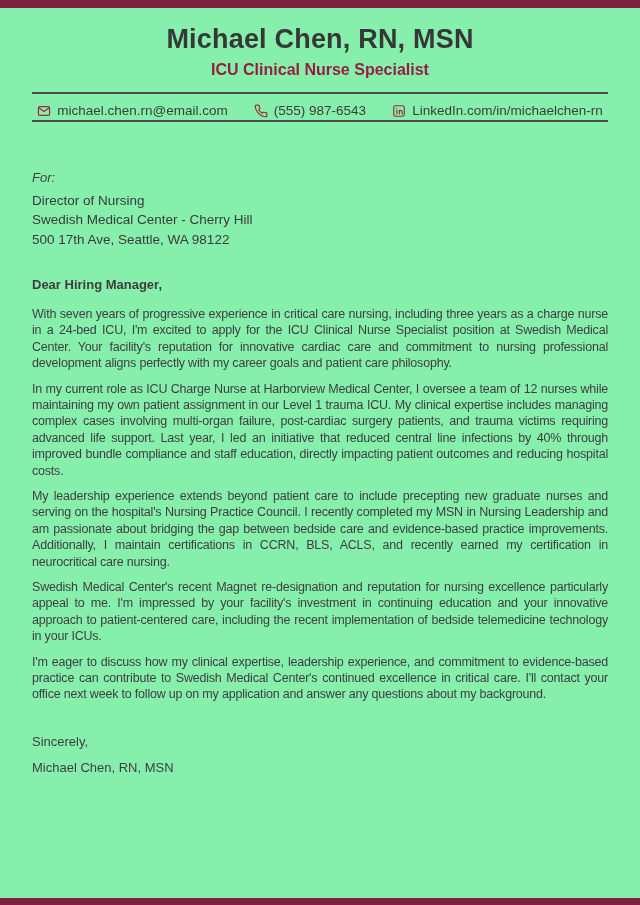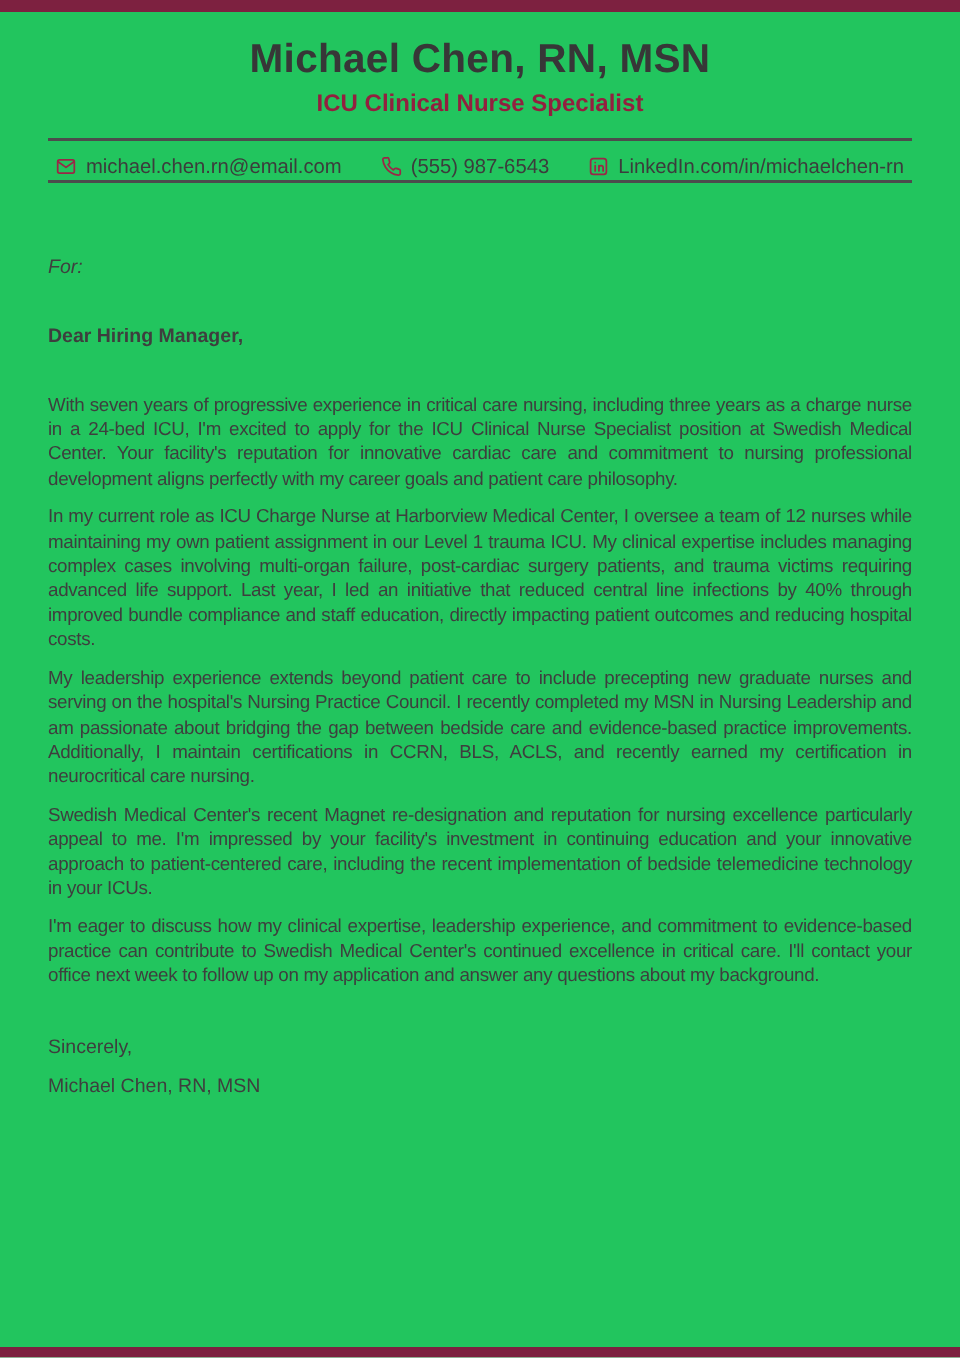--- a/index.html
+++ b/index.html
@@ -5,21 +5,21 @@
   * { margin: 0; padding: 0; box-sizing: border-box; }
   html, body {
     width: 640px; height: 905px;
     font-family: "Liberation Sans", "DejaVu Sans", sans-serif;
     background: #f7edf0;
     overflow: hidden;
   }
   .page {
     position: relative;
     width: 640px; height: 905px;
-    background: #22c55e;
+    background: #86efac;
   }
   .accent-bar {
     position: absolute; left: 0; width: 100%;
     height: 8px; background: #7d2140;
   }
   .accent-bar.top { top: 0; }
   .accent-bar.bottom { bottom: 0; height: 7px; }
   .content {
     padding: 24px 32px 0 32px;
   }
@@ -66,21 +66,21 @@
   .salutation {
     margin-top: 28px;
     font-size: 13px; color: #3e3e3e; font-weight: bold;
   }
   .body-paragraph {
     margin-top: 9px;
     font-size: 12.5px; letter-spacing: -0.2px;
     color: #3e3e3e; line-height: 16.4px;
     text-align: justify;
   }
-  .body-paragraph.first { margin-top: 31px; }
+  .body-paragraph.first { margin-top: 14px; }
   .closing { margin-top: 31px; font-size: 13px; color: #3e3e3e; }
   .signature { margin-top: 11px; font-size: 13px; color: #3e3e3e; }
 </style>
 </head>
 <body>
 
 <div class="page">
   <div class="accent-bar top"></div>
 
   <div class="content">
@@ -121,20 +121,25 @@
         </span>
         <span>LinkedIn.com/in/michaelchen-rn</span>
       </div>
     </div>
 
 
     <hr class="rule" style="margin-top:0">
 
     <div class="recipient">
       <div class="for-label">For:</div>
+      <div class="recipient-lines">
+        <div class="recipient-line">Director of Nursing</div>
+        <div class="recipient-line">Swedish Medical Center - Cherry Hill</div>
+        <div class="recipient-line">500 17th Ave, Seattle, WA 98122</div>
+      </div>
     </div>
 
     <div class="salutation">Dear Hiring Manager,</div>
 
     <p class="body-paragraph first">With seven years of progressive experience in critical care nursing, including three years as a charge nurse in a 24-bed ICU, I'm excited to apply for the ICU Clinical Nurse Specialist position at Swedish Medical Center. Your facility's reputation for innovative cardiac care and commitment to nursing professional development aligns perfectly with my career goals and patient care philosophy.</p>
     <p class="body-paragraph">In my current role as ICU Charge Nurse at Harborview Medical Center, I oversee a team of 12 nurses while maintaining my own patient assignment in our Level 1 trauma ICU. My clinical expertise includes managing complex cases involving multi-organ failure, post-cardiac surgery patients, and trauma victims requiring advanced life support. Last year, I led an initiative that reduced central line infections by 40% through improved bundle compliance and staff education, directly impacting patient outcomes and reducing hospital costs.</p>
     <p class="body-paragraph">My leadership experience extends beyond patient care to include precepting new graduate nurses and serving on the hospital's Nursing Practice Council. I recently completed my MSN in Nursing Leadership and am passionate about bridging the gap between bedside care and evidence-based practice improvements. Additionally, I maintain certifications in CCRN, BLS, ACLS, and recently earned my certification in neurocritical care nursing.</p>
     <p class="body-paragraph">Swedish Medical Center's recent Magnet re-designation and reputation for nursing excellence particularly appeal to me. I'm impressed by your facility's investment in continuing education and your innovative approach to patient-centered care, including the recent implementation of bedside telemedicine technology in your ICUs.</p>
     <p class="body-paragraph">I'm eager to discuss how my clinical expertise, leadership experience, and commitment to evidence-based practice can contribute to Swedish Medical Center's continued excellence in critical care. I'll contact your office next week to follow up on my application and answer any questions about my background.</p>
 

